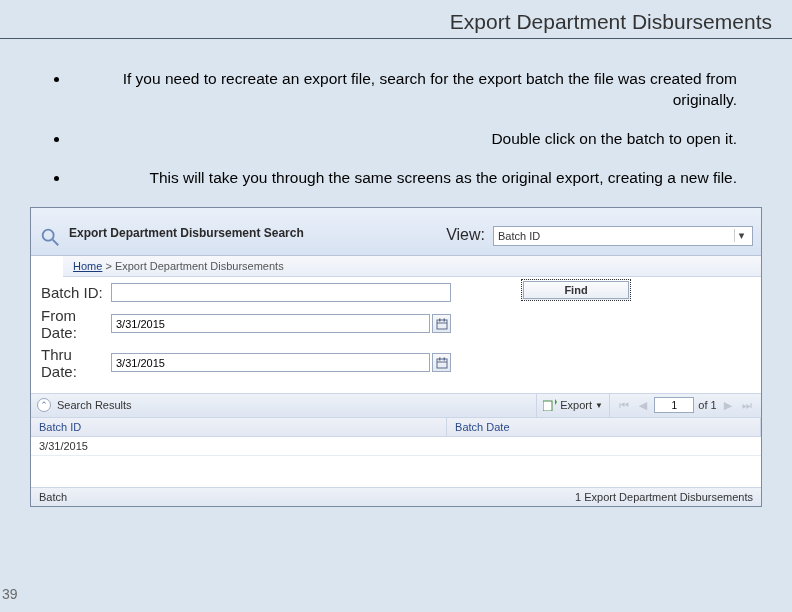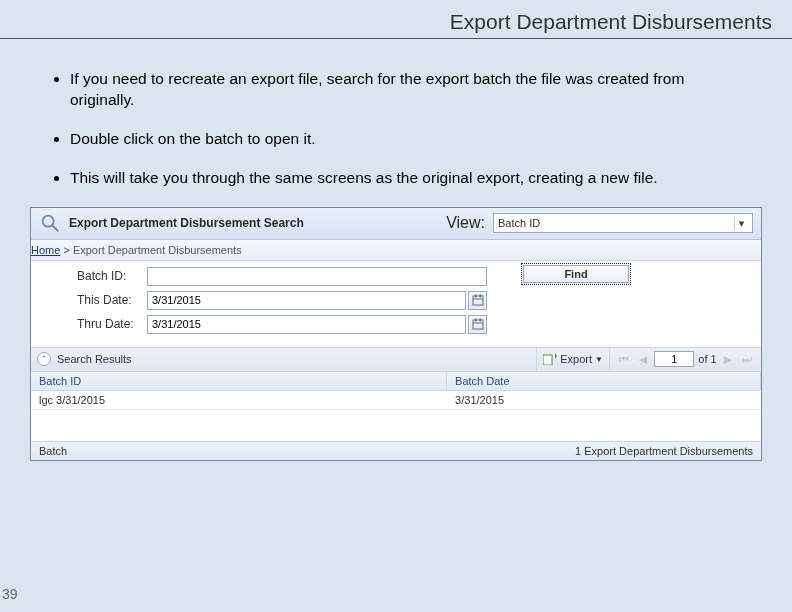--- a/index.html
+++ b/index.html
@@ -22,36 +22,36 @@
   }
   .bullets {
     padding: 0 55px 0 70px;
     font-size: 15.5px;
     color: #000;
   }
   .bullets li {
     list-style: disc;
     margin-bottom: 18px;
     line-height: 1.35;
+    text-align: right;
   }
   .screenshot {
     margin: 6px 30px 0 30px;
     background: #fff;
     border: 1px solid #7a8aa0;
     font-family: "Segoe UI", Tahoma, sans-serif;
     font-size: 11px;
     color: #333;
   }
   .ss-header {
     background: linear-gradient(#eaf0f9, #d7e2f2);
     display: flex;
-    align-items: center;
-    padding: 4px 8px;
+    padding: 18px 8px;
     border-bottom: 1px solid #b8c4d8;
-    height: 32px;
+    height: 48px;
   }
   .ss-header .mag {
     width: 22px;
     height: 22px;
     margin-right: 8px;
   }
   .ss-header-title {
     font-weight: 600;
     font-size: 12px;
     color: #2a2a2a;
@@ -75,44 +75,44 @@
     justify-content: space-between;
   }
   .ss-view-select .caret {
     width: 14px;
     text-align: center;
     color: #444;
     border-left: 1px solid #ccc;
   }
   .ss-breadcrumb {
     background: linear-gradient(#f6f8fb, #e9eef7);
-    padding: 4px 0;
+    padding: 4px 10px;
     border-bottom: 1px solid #cdd6e6;
     color: #555;
     font-size: 11px;
+    margin-left: 32px;
   }
   .ss-breadcrumb .home {
     color: #1a3a7a;
     text-decoration: underline;
   }
   .ss-form {
     background: #fff;
     padding: 6px 10px 8px 10px;
     border-bottom: 1px solid #cdd6e6;
   }
   .form-row {
     display: flex;
     align-items: center;
     margin-bottom: 5px;
   }
   .form-row label {
     width: 70px;
-    font-size: 12px;
+    font-size: 15px;
     color: #333;
-    margin-left: 36px;
   }
   .text-input {
     height: 19px;
     border: 1px solid #9aa8c0;
     background: #fff;
     font-size: 11px;
     padding: 0 4px;
   }
   .batch-input { width: 340px; }
   .date-input-wrap {
@@ -274,21 +274,21 @@
     <span>&gt;</span>
     <span>Export Department Disbursements</span>
   </div>
 
   <div class="ss-form form-area">
     <div class="form-row">
       <label>Batch ID:</label>
       <input class="text-input batch-input" type="text" value="" style="">
     </div>
     <div class="form-row">
-      <label>This Date:</label>
+      <label>From Date:</label>
       <div class="date-input-wrap">
         <input class="date-input" type="text" value="3/31/2015" style="">
         <div class="cal-btn">
           <svg viewBox="0 0 12 12">
               <rect x="1" y="2" width="10" height="9" fill="none" stroke="#5a6a8a"></rect>
               <line x1="1" y1="5" x2="11" y2="5" stroke="#5a6a8a"></line>
               <rect x="3" y="0.5" width="1.5" height="3" fill="#5a6a8a"></rect>
               <rect x="7.5" y="0.5" width="1.5" height="3" fill="#5a6a8a"></rect>
             </svg>
         </div>
@@ -334,21 +334,20 @@
       <span class="nav disabled">⏭</span>
     </div>
   </div>
 
   <div class="grid-head">
     <div class="col col-a">Batch ID</div>
     <div class="col col-b">Batch Date</div>
   </div>
   <div class="grid-body">
     <div class="grid-row">
-      <div class="cell col-a">lgc   3/31/2015</div>
       <div class="cell col-b">3/31/2015</div>
     </div>
   </div>
 
   <div class="ss-status">
     <span>Batch</span>
     <span>1 Export Department Disbursements</span>
   </div>
 
 </div>

